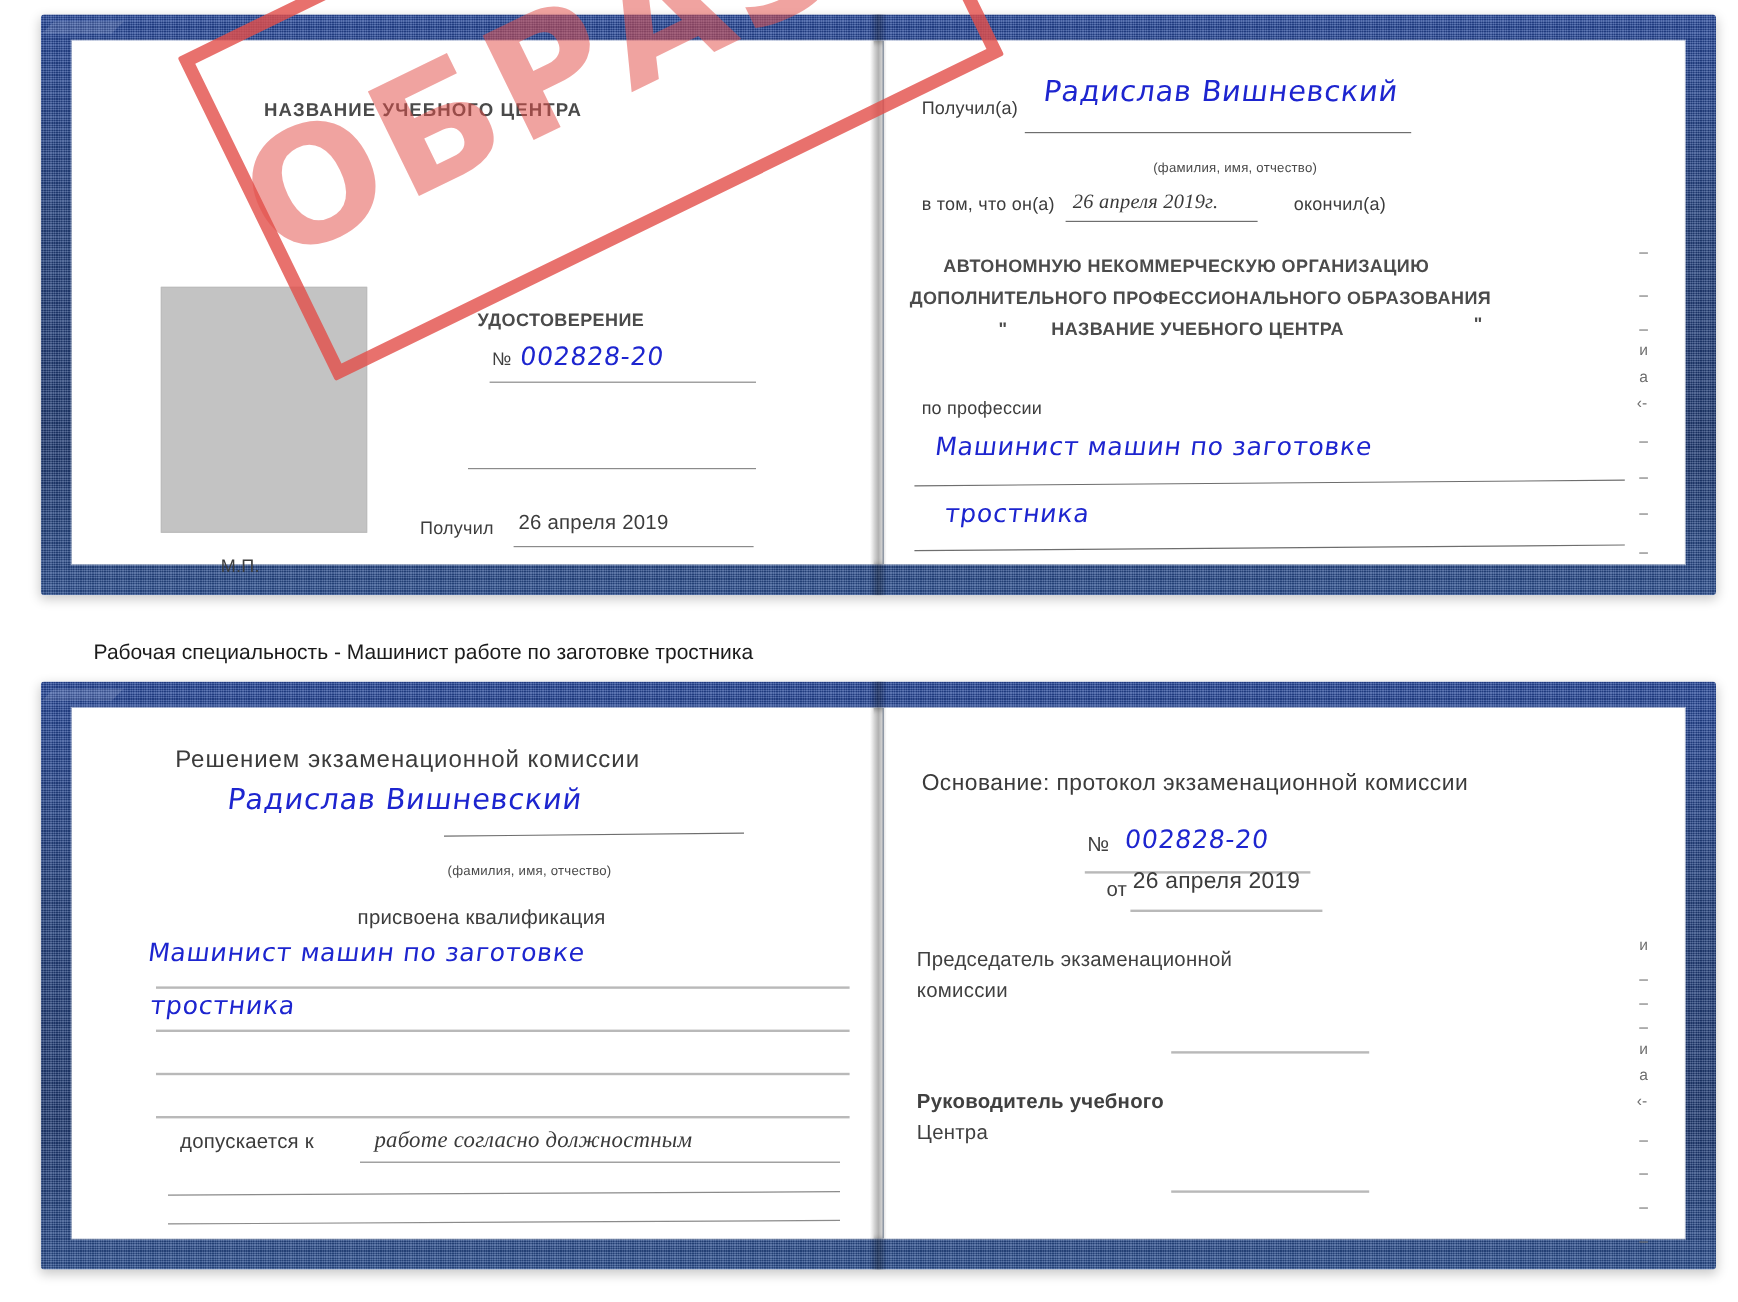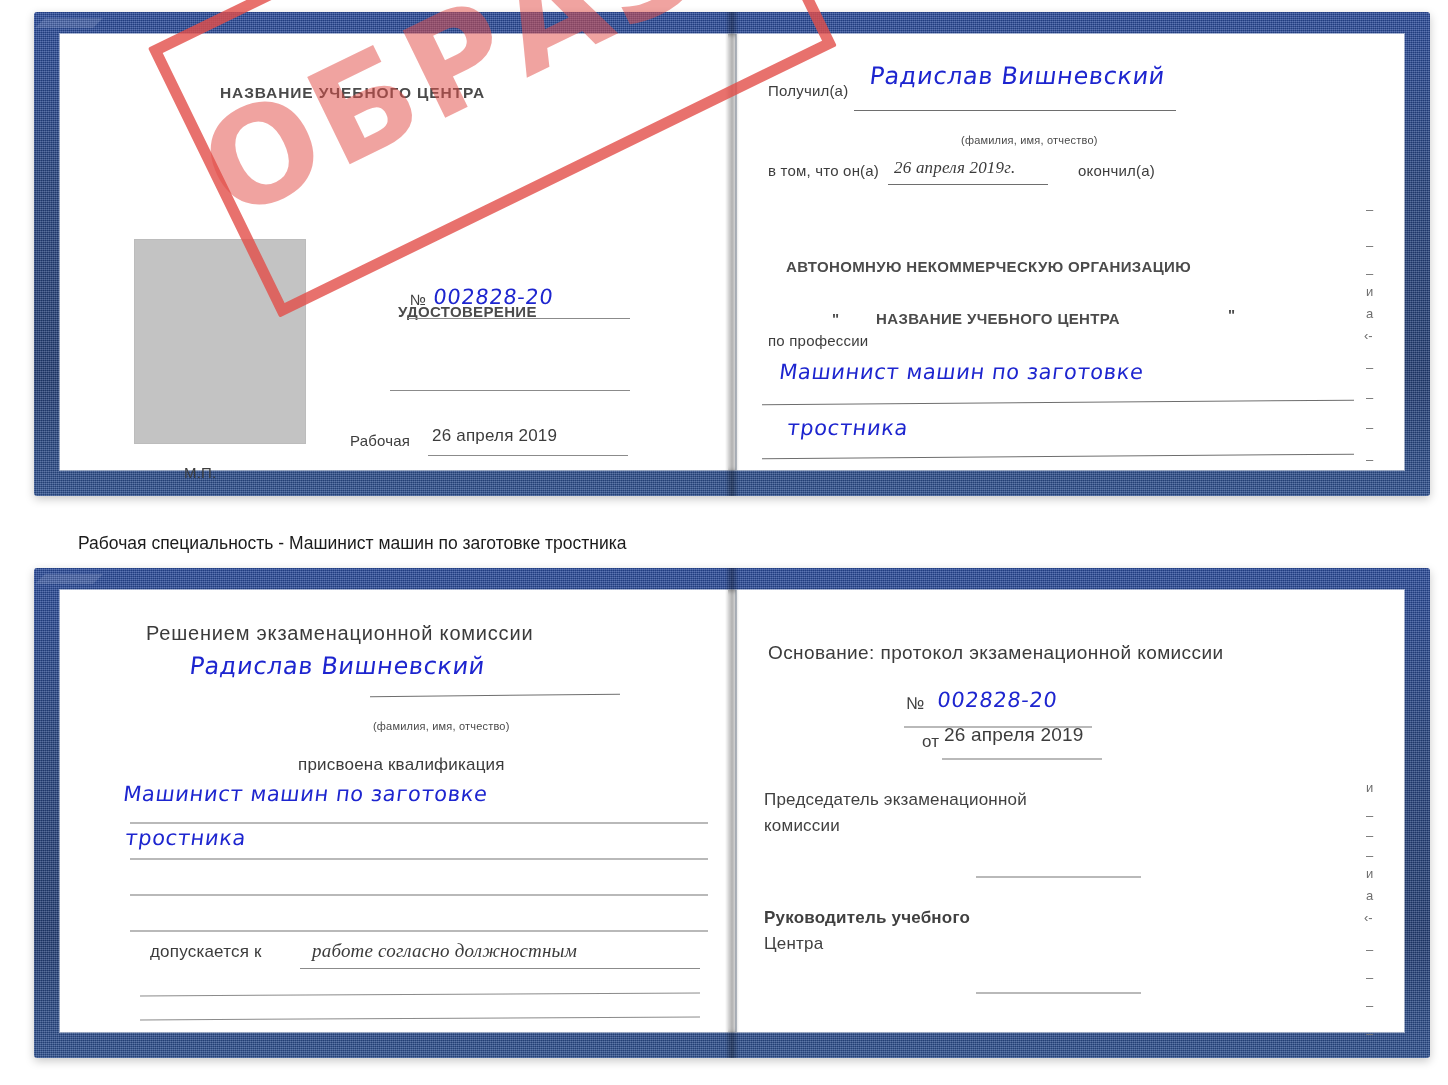--- a/index.html
+++ b/index.html
@@ -77,21 +77,21 @@
   }
   .t {
     position: absolute;
     white-space: nowrap;
     color: #404040;
     letter-spacing: .2px;
   }
   .cap   { font-size: 15.5px; font-weight: 700; letter-spacing: .9px; color: #4a4a4a; }
   .lbl   { font-size: 15px;  color: #3d3d3d; }
   .small { font-size: 11px; color: #4a4a4a; margin-top: 18px; }
-  .caps2 { font-size: 15px; font-weight: 700; letter-spacing: .35px; color: #4b4b4b; margin-top: 44px; }
+  .caps2 { font-size: 15px; font-weight: 700; letter-spacing: .35px; color: #4b4b4b; }
   .hw {
     font-family: "DejaVu Sans", sans-serif;
     color: #1d25cf;
     font-size: 21px;
     letter-spacing: .6px;
     font-weight: 500;
     transform: skewX(-7deg);
     transform-origin: left bottom;
   }
   .typed-it {
@@ -188,39 +188,40 @@
       <div class="photo-box" style="left:74px; top:205px; width:170px; height:203px;"></div>
 
       <div class="t caps2" style="left:338px; top:225px;">УДОСТОВЕРЕНИЕ</div>
 
       <div class="t" style="left:350px; top:257px; font-size:15px;">№</div>
       <div class="t hw" style="left:372px; top:251px;">002828-20</div>
       <div class="rule" style="left:348px; top:284px; width:222px;"></div>
 
       <div class="rule" style="left:330px; top:356px; width:240px;"></div>
 
-      <div class="t lbl" style="left:290px; top:398px;">Рабочая</div>
+      <div class="t lbl" style="left:290px; top:398px;">Получил</div>
       <div class="t typed" style="left:372px; top:392px;">26 апреля 2019</div>
       <div class="rule" style="left:368px; top:421px; width:200px;"></div>
 
       <div class="t lbl" style="left:124px; top:430px;text-align:center;">М.П.</div>
     </div>
 
     <div class="pg" style="left:50.3%; right:0;">
       <div class="t lbl" style="left:32px; top:48px;">Получил(а)</div>
       <div class="t hw" style="left:132px; top:28px; font-size:24px;">Радислав Вишневский</div>
       <div class="rule dark" style="left:118px; top:76px; width:322px;"></div>
       <div class="t small" style="left:225px; top:82px;">(фамилия, имя, отчество)</div>
 
       <div class="t lbl" style="left:32px; top:128px;">в том, что он(а)</div>
       <div class="t typed-it" style="left:158px; top:124px;font-style:italic;">26 апреля 2019г.</div>
       <div class="rule dark" style="left:152px; top:150px; width:160px;"></div>
       <div class="t lbl" style="left:342px; top:128px;">окончил(а)</div>
 
       <div class="t caps2" style="left:50px; top:180px;">АВТОНОМНУЮ НЕКОММЕРЧЕСКУЮ ОРГАНИЗАЦИЮ</div>
+      <div class="t caps2" style="left:22px; top:206px;">ДОПОЛНИТЕЛЬНОГО ПРОФЕССИОНАЛЬНОГО ОБРАЗОВАНИЯ</div>
       <div class="t caps2" style="left:96px; top:232px;">"</div>
       <div class="t caps2" style="left:140px; top:232px;">НАЗВАНИЕ УЧЕБНОГО ЦЕНТРА</div>
       <div class="t caps2" style="left:492px; top:228px;">"</div>
 
       <div class="t lbl" style="left:32px; top:298px;">по профессии</div>
       <div class="t hw" style="left:42px; top:326px;">Машинист машин по заготовке</div>
       <div class="rule dark" style="left:26px; top:368px; width:592px; transform:rotate(-0.45deg);"></div>
       <div class="t hw" style="left:50px; top:382px;">тростника</div>
       <div class="rule dark" style="left:26px; top:422px; width:592px; transform:rotate(-0.45deg);"></div>
 
@@ -236,21 +237,21 @@
       <div class="ghost" style="left:630px; top:418px;">–</div>
     </div>
 
     <div class="stamp">
       <div class="stamp-frame"></div>
       <div class="stamp-text">ОБРАЗЕЦ</div>
     </div>
   </div>
 </div>
 
-<div class="caption">Рабочая специальность - Машинист машин по заготовке тростника</div>
+<div class="caption">Рабочая специальность - Машинист работе по заготовке тростника</div>
 
 <div class="book" style="left:34px; top:568px; width:1396px; height:490px;">
   <div class="fold" style="left:6px; top:6px; width:58px; height:10px; transform:skewX(-45deg);"></div>
 
   <div class="book-inner">
     <div class="page-white page-left"></div>
     <div class="page-white page-right"></div>
     <div class="gutter"></div>
 
     <div class="pg">

